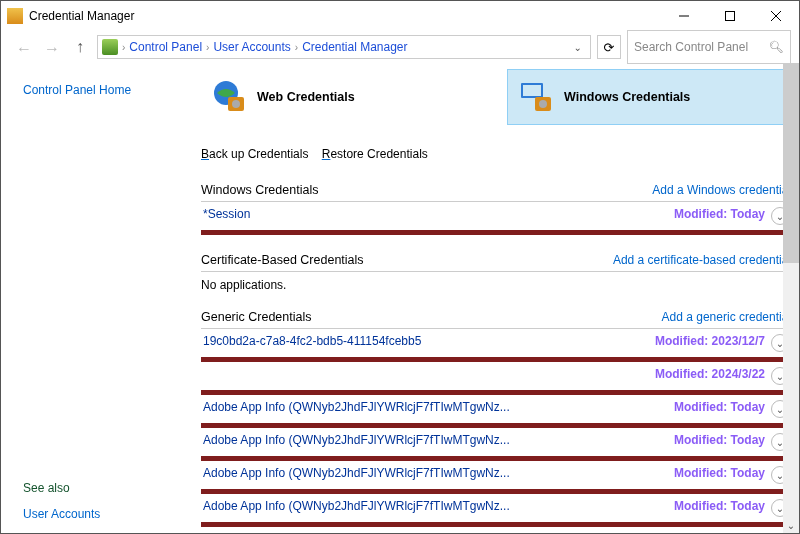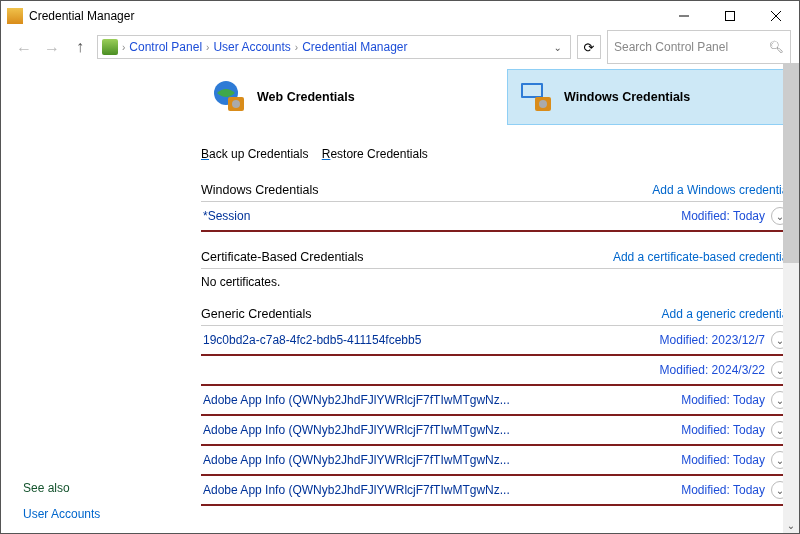--- a/index.html
+++ b/index.html
@@ -16,21 +16,21 @@
   .navbar { height: 32px; display: flex; align-items: center; padding: 0 8px 0 12px; gap: 6px; }
   .navarrow { width:22px; text-align:center; font-size:16px; color:#bbb; }
   .navarrow:last-of-type { color:#bbb; }
   .navup { color:#555; }
   .crumbwrap { flex:1; display:flex; align-items:center; border:1px solid #ccc; height:24px; padding:0 4px; font-size:12px; gap:4px;}
   .crumbicon { width:16px; height:16px; background:linear-gradient(#9bcf5a,#4a8e23); border-radius:2px;}
   .crumbtxt { color:#1d4ed8; }
   .crumbsep { color:#888; font-size:10px; }
   .crumbdd { margin-left:auto; color:#555; font-size:10px; padding-right:4px;}
   .reload { width:24px; height:24px; border:1px solid #ccc; display:flex; align-items:center; justify-content:center; font-size:13px;}
-  .searchwrap { width:184px; height:24px; border:1px solid #ccc; display:flex; align-items:center; padding:16px 6px; font-size:12px; color:#888;}
+  .searchwrap { width:164px; height:24px; border:1px solid #ccc; display:flex; align-items:center; padding:16px 6px; font-size:12px; color:#888;}
   .searchwrap .sicon { margin-left:auto; color:#888;}
 
   
   .content { display:flex; height: calc(100% - 62px); }
   .leftpane { width:200px; padding:20px 14px 12px 22px; display:flex; flex-direction:column; font-size:12px; }
   .leftpane a { color:#0066cc; text-decoration:none; }
   .leftpane .spacer { flex:1; }
   .leftpane .seealso { color:#14532d; margin-bottom:12px; }
 
   .mainpane { flex:1; padding:6px 8px 0 0; overflow:hidden; position:relative;}
@@ -41,23 +41,23 @@
   .tile.sel { border:1px solid #8fcff5; background:#cde8f6; }
   .tileicon { width:36px; height:36px; }
 
   .actionlinks { font-size:12px; margin-bottom:22px;}
   .actionlinks a { color:#000000; text-decoration:none; margin-right:10px;}
   .actionlinks .u { text-decoration:underline; text-decoration-color:#0066cc; }
 
   .section { margin-bottom:18px; }
   .sechead { display:flex; align-items:baseline; font-size:12.5px; color:#000; border-bottom:1px solid #ccc; padding-bottom:4px;}
   .sechead .addlink { margin-left:auto; color:#0066cc; text-decoration:none; font-size:12px;}
-  .row { display:flex; align-items:center; border-bottom:2px solid #7f1d1d; padding:5px 2px; font-size:12px;}
+  .row { display:flex; align-items:flex-start; border-bottom:5px solid #7f1d1d; padding:5px 2px; font-size:12px;}
   .row .rname { color:#003399; }
-  .row .rmod { margin-left:auto; color:#1d4ed8; padding-right:6px;}
+  .row .rmod { margin-left:auto; color:#8b5cf6; padding-right:6px;font-weight:bold;}
   .row .expander { width:18px; height:18px; border:1px solid #bbb; border-radius:50%; display:flex; align-items:center; justify-content:center; font-size:10px; color:#555;}
   .plain { font-size:12px; color:#000; padding:6px 0 0 0;}
 
   
   .vscroll { position:absolute; right:0; top:0; bottom:0; width:16px; background:#f0f0f0;}
   .vscroll .thumb { position:absolute; top:0; width:16px; height:200px; background:#ccc;}
   .vscroll .arrowb { position:absolute; bottom:0; width:16px; height:16px; display:flex; align-items:center; justify-content:center; font-size:10px; color:#555;}
 </style>
 </head>
 <body>
@@ -103,20 +103,21 @@
     <span>⟳</span>
   </div>
   <div class="searchwrap">
     <span>Search Control Panel</span>
     <span class="sicon">🔍︎</span>
   </div>
 </div>
 
 <div class="content">
   <div class="leftpane">
+    <a href="#">Control Panel Home</a>
     <div class="spacer"></div>
     <div class="seealso">See also</div>
     <a href="#">User Accounts</a>
   </div>
 
   <div class="mainpane">
 
     <div class="tilerow">
       <div class="tile">
         <svg class="tileicon" viewBox="0 0 36 36">
@@ -153,21 +154,21 @@
         <span class="rmod">Modified: Today</span>
         <span class="expander">⌄</span>
       </div>
     </div>
 
     <div class="section">
       <div class="sechead">
         <span>Certificate-Based Credentials</span>
         <a href="#" class="addlink">Add a certificate-based credential</a>
       </div>
-      <div class="plain">No certificates.</div>
+      <div class="plain">No applications.</div>
     </div>
 
     <div class="section">
       <div class="sechead">
         <span>Generic Credentials</span>
         <a href="#" class="addlink">Add a generic credential</a>
       </div>
       <div id="generic-rows">
           <div class="row">
             <span class="rname">19c0bd2a-c7a8-4fc2-bdb5-411154fcebb5</span>

